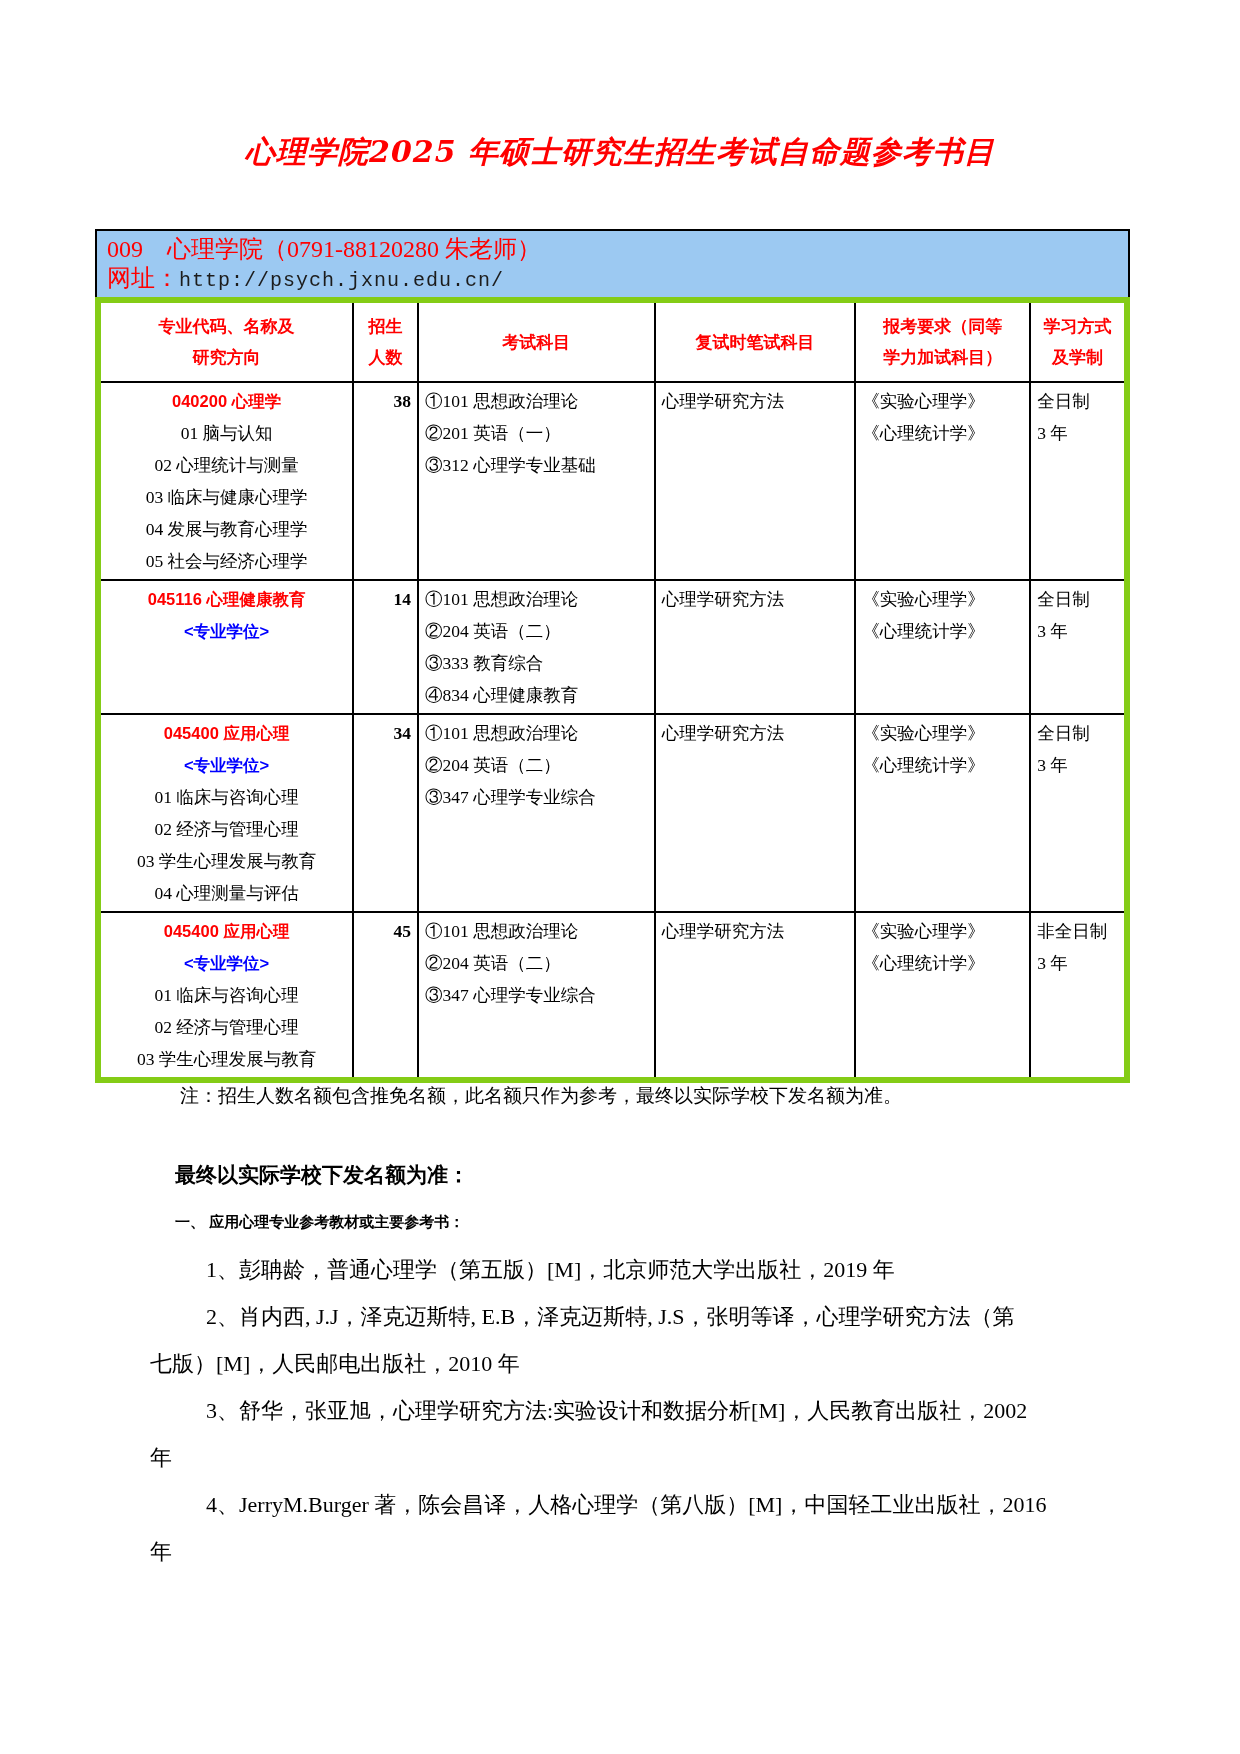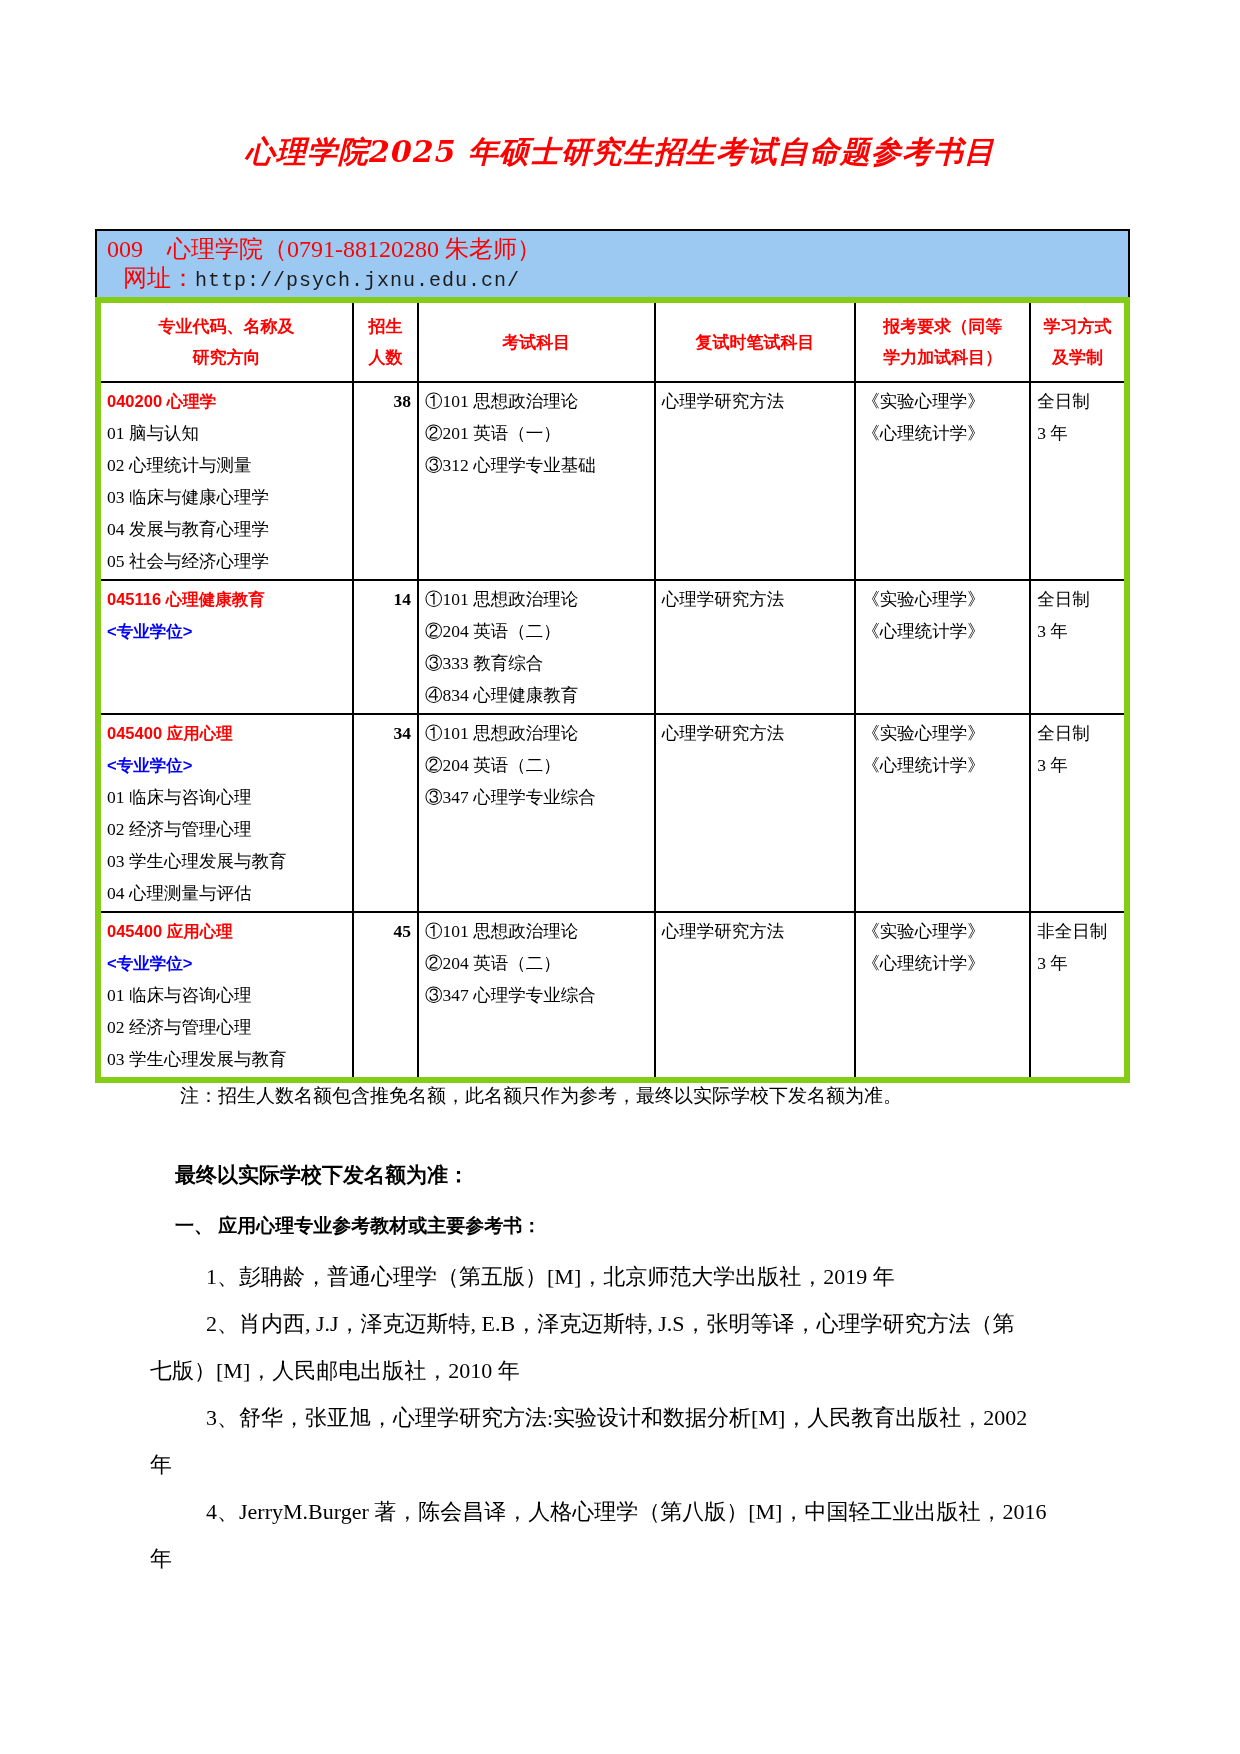--- a/index.html
+++ b/index.html
@@ -35,21 +35,21 @@
     border-bottom:none;
     padding:3px 0 2px 10px;
     box-sizing:border-box;
   }
   .hb-line1{
     color:var(--accent-red);
     font-size:24px;
     line-height:30px;
     font-family:"Liberation Serif",serif;
   }
-  .hb-line2{font-size:24px;line-height:28px;margin-left:16px;}
+  .hb-line2{font-size:24px;line-height:28px;}
   .hb-label{color:var(--accent-red);}
   .hb-url{
     font-family:"Liberation Mono","DejaVu Sans Mono",monospace;
     font-size:20px;
     color:#1c1c1c;
     letter-spacing:1px;
   }
   table.adm{
     width:100%;
     border-collapse:collapse;
@@ -70,21 +70,21 @@
     text-align:center;
     vertical-align:middle;
     padding:8px 2px;
   }
   table.adm td{
     font-size:17.5px;
     line-height:32px;
     vertical-align:top;
     padding:2px 6px;
   }
-  td.cell-program{padding-left:9px;}
+  td.cell-program{padding-left:9px;text-align:center;}
   .code{
     color:var(--accent-red);
     font-weight:bold;
     font-family:"Liberation Sans","DejaVu Sans",sans-serif;
     font-size:16.5px;
   }
   .degree{
     color:var(--degree-blue);
     font-weight:bold;
     font-family:"Liberation Sans","DejaVu Sans",sans-serif;
@@ -104,21 +104,21 @@
   .sec-h1{
     margin:52px 0 0 80px;
     font-family:"Liberation Sans","DejaVu Sans",sans-serif;
     font-weight:bold;
     font-size:21px;
   }
   .sec-h2{
     margin:24px 0 0 80px;
     font-family:"Liberation Sans","DejaVu Sans",sans-serif;
     font-weight:bold;
-    font-size:19px;
+    font-size:15px;
   }
   .books{
     margin:14px 0 0 55px;
     width:940px;
     font-size:22px;
   }
   .book-line{line-height:47px;}
   .book-line.first{text-indent:56px;}
 </style>
 </head>

